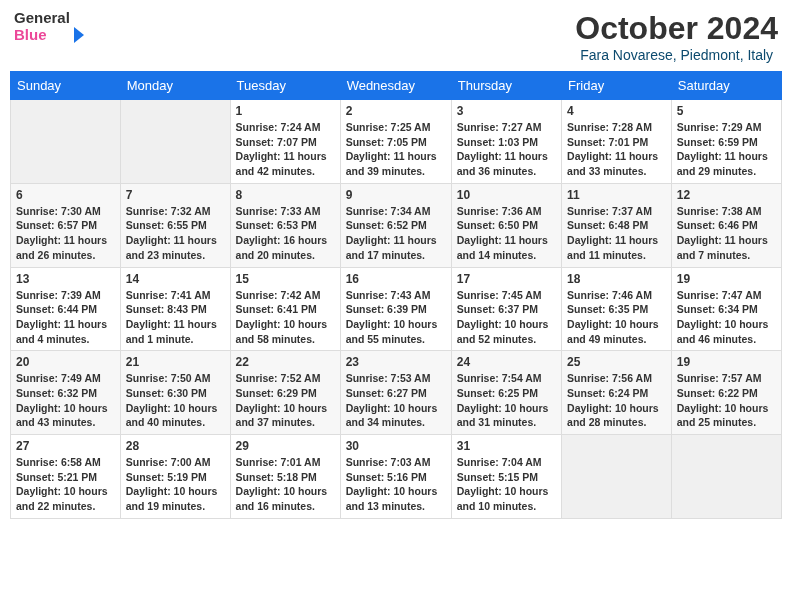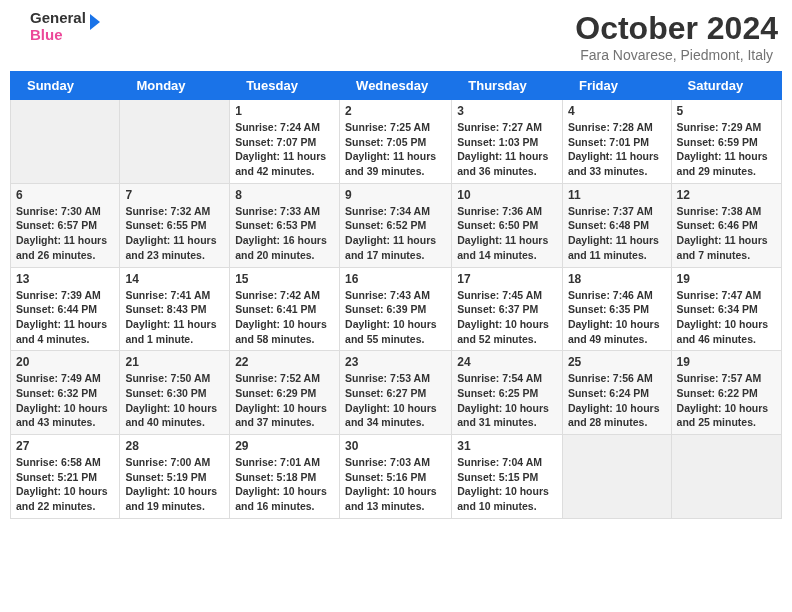--- a/index.html
+++ b/index.html
@@ -12,23 +12,22 @@
     }
     .header {
       display: flex;
       justify-content: space-between;
       align-items: flex-start;
       margin-bottom: 8px;
       padding: 0 4px;
     }
     .logo {
       display: flex;
-      align-items: flex-start;
+      align-items: flex-end;
       gap: 2px;
-      margin-left: 16px;
     }
     .logo-text {
       display: flex;
       flex-direction: column;
       font-size: 15px;
       font-weight: bold;
       line-height: 1.1;
     }
     .logo-text .general { color: #333; }
     .logo-text .blue { color: #ec4899; }
@@ -44,34 +43,34 @@
     .title-section {
       text-align: center;
     }
     .month-title {
       font-size: 32px;
       font-weight: bold;
       color: #333;
     }
     .subtitle {
       font-size: 14px;
-      color: #737373;
+      color: #0c4a6e;
     }
     .calendar {
       width: 100%;
       border-collapse: collapse;
       border: 1px solid #ccc;
     }
     .calendar th {
       background-color: #1a73e8;
       color: #fff;
       text-align: left;
-      padding: 6px 16px;
+      padding: 6px 6px;
       font-size: 13px;
-      font-weight: bold;
+      font-weight: normal;
       border: 1px solid #1a73e8;
     }
     .calendar td {
       vertical-align: top;
       padding: 4px 5px;
       border: 1px solid #ddd;
       font-size: 10.5px;
       color: #333;
       width: 113px;
       min-height: 80px;

